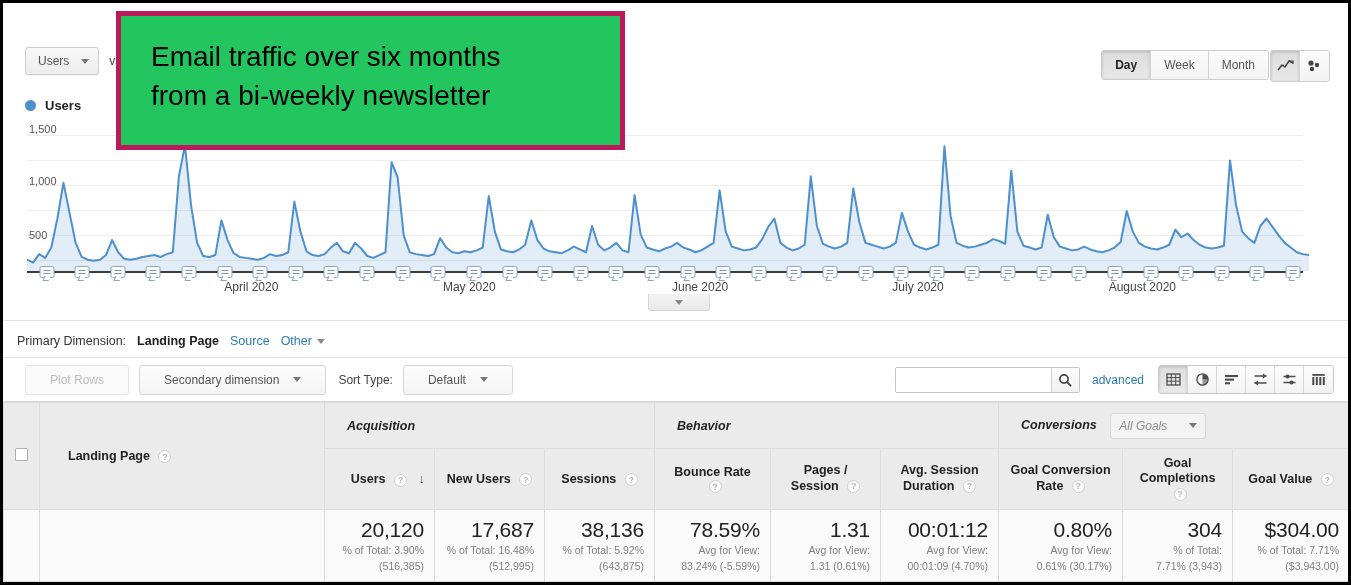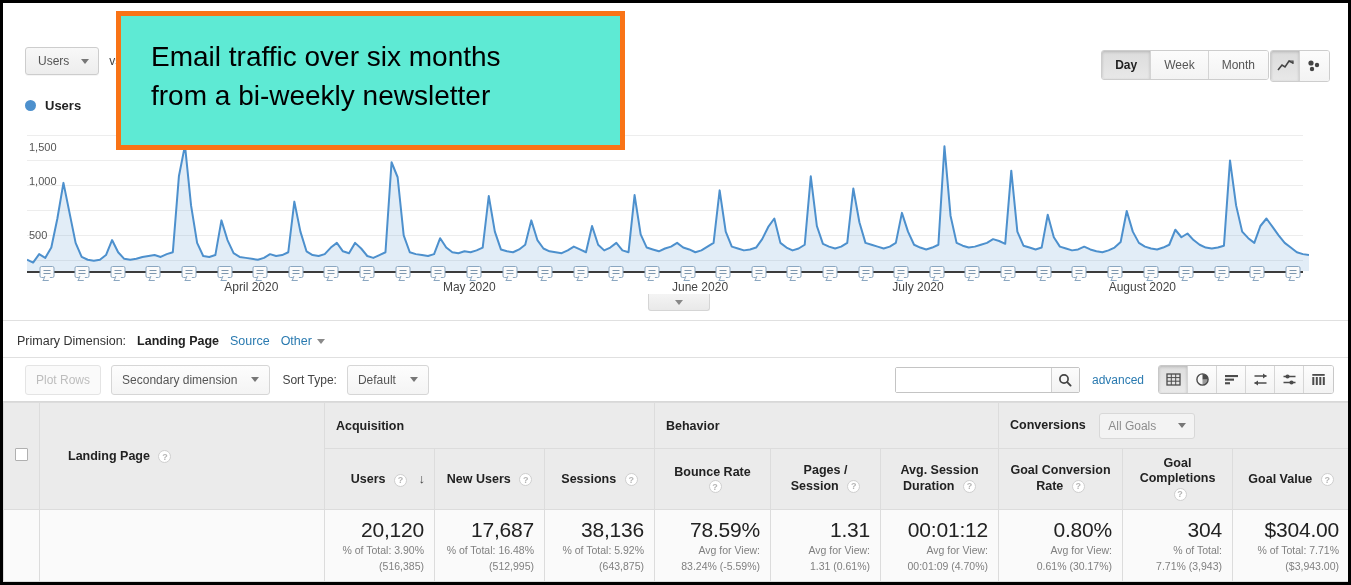--- a/index.html
+++ b/index.html
@@ -152,22 +152,22 @@
     display: flex; align-items: center; justify-content: center;
     cursor: pointer;
   }
   .collapse-tab .caret { border-top-color: #888; }
 
   
   .callout {
     position: absolute;
     left: 113px; top: 8px;
     width: 509px; height: 139px;
-    background: #5eead4;
-    border: 5px solid #f97316;
+    background: #22c55e;
+    border: 5px solid #be185d;
     z-index: 40;
     padding: 22px 0 0 30px;
   }
   .callout-text {
     font-size: 28px; line-height: 1.38;
     color: #000; white-space: pre-line;
   }
 
   
   .primary-dim {
@@ -186,21 +186,21 @@
   .toolbar {
     position: absolute; left: 0; top: 354px; right: 0; height: 44px;
     border-top: 1px solid #e0e0e0;
     display: flex; align-items: center;
     padding: 0 14px 0 22px;
   }
   .tb-btn {
     background: linear-gradient(#fdfdfd, #f4f4f4);
     border: 1px solid #d6d6d6; border-radius: 3px;
     font-size: 12px; color: #555;
-    padding: 7px 10px;
+    padding: 7px 24px;
     display: flex; align-items: center; gap: 14px;
     cursor: pointer;
   }
   .tb-btn.disabled { color: #bdbdbd; background: #fafafa; border-color: #e4e4e4; cursor: default; }
   .tb-text { font-size: 12px; color: #444; }
   .spacer { flex: 1; }
   .search-box {
     display: flex; align-items: center;
     border: 1px solid #c4c4c4; border-radius: 2px;
     height: 26px; background: #fff;
@@ -241,22 +241,23 @@
     position: absolute; left: 0; top: 398px; right: 0; bottom: 0;
     border-top: 1px solid #d8d8d8;
   }
   table.gtab { width: 100%; border-collapse: collapse; table-layout: fixed; }
   .gtab th, .gtab td { border: 1px solid #dcdcdc; }
   .grp-head {
     background: #ebebeb;
     height: 46px;
     text-align: left;
     font-size: 12.5px; font-weight: 700; color: #222;
-    padding-left: 11px;
+    padding-left: 22px;
     vertical-align: middle;
+    font-style: italic;
   }
   .col-head {
     background: #ebebeb;
     height: 61px;
     font-size: 12.5px; font-weight: 700; color: #222;
     vertical-align: middle;
     padding: 0 9px;
     text-align: center;
   }
   .col-head.right { text-align: right; }
@@ -344,21 +345,21 @@
     </div>
 
     <div class="plot-wrap">
       <div class="gridline" style="top:14px"></div>
       <div class="gridline" style="top:39px"></div>
       <div class="gridline" style="top:64px"></div>
       <div class="gridline" style="top:89px"></div>
       <div class="gridline" style="top:114px"></div>
       <div class="gridline" style="top:139px"></div>
 
-      <div class="ylabel" style="top:26px">1,500</div>
+      <div class="ylabel" style="top:8px">1,500</div>
       <div class="ylabel" style="top:60px">1,000</div>
       <div class="ylabel" style="top:114px">500</div>
 
       <svg class="svg-chart" id="series-svg" width="1282" height="152">
           <path d="M0,150 L0.00,138.75 L6.08,141.56 L12.15,133.13 L18.23,136.88 L24.30,126.56 L30.38,97.50 L36.45,61.88 L42.53,91.88 L48.61,121.88 L54.68,135.94 L60.76,138.75 L66.83,139.69 L72.91,138.75 L78.99,134.06 L85.06,119.06 L91.14,131.25 L97.21,137.81 L103.29,138.75 L109.36,137.81 L115.44,135.94 L121.52,135.00 L127.59,134.06 L133.67,135.94 L139.74,133.13 L145.82,131.25 L151.90,55.31 L157.97,24.38 L164.05,84.38 L170.12,121.88 L176.20,135.00 L182.27,135.94 L188.35,134.06 L194.43,99.38 L200.50,119.06 L206.58,132.19 L212.65,135.94 L218.73,136.88 L224.81,137.81 L230.88,138.75 L236.96,136.88 L243.03,133.13 L249.11,135.00 L255.18,134.06 L261.26,131.25 L267.34,80.63 L273.41,110.63 L279.49,130.31 L285.56,134.06 L291.64,135.00 L297.72,133.13 L303.79,126.56 L309.87,121.88 L315.94,130.31 L322.02,132.19 L328.09,121.88 L334.17,127.50 L340.25,135.00 L346.32,136.88 L352.40,134.06 L358.47,131.25 L364.55,41.25 L370.63,56.25 L376.70,114.38 L382.78,131.25 L388.85,133.13 L394.93,134.06 L401.00,135.00 L407.08,133.13 L413.16,117.19 L419.23,126.56 L425.31,131.25 L431.38,132.19 L437.46,130.31 L443.54,131.25 L449.61,129.38 L455.69,126.56 L461.76,75.00 L467.84,110.63 L473.91,128.44 L479.99,130.31 L486.07,131.25 L492.14,128.44 L498.22,123.75 L504.29,99.38 L510.37,119.06 L516.45,127.50 L522.52,130.31 L528.60,131.25 L534.67,132.19 L540.75,129.38 L546.82,125.63 L552.90,128.44 L558.98,131.25 L565.05,105.00 L571.13,123.75 L577.20,129.38 L583.28,126.56 L589.36,121.88 L595.43,129.38 L601.51,131.25 L607.58,74.06 L613.66,113.44 L619.73,126.56 L625.81,128.44 L631.89,130.31 L637.96,127.50 L644.04,125.63 L650.11,121.88 L656.19,126.56 L662.27,128.44 L668.34,131.25 L674.42,129.38 L680.49,125.63 L686.57,121.88 L692.64,69.38 L698.72,110.63 L704.80,125.63 L710.87,127.50 L716.95,129.38 L723.02,128.44 L729.10,126.56 L735.18,118.13 L741.25,105.94 L747.33,97.50 L753.40,121.88 L759.48,126.56 L765.55,129.38 L771.63,127.50 L777.71,123.75 L783.78,55.31 L789.86,105.00 L795.93,122.81 L802.01,125.63 L808.09,127.50 L814.16,125.63 L820.24,121.88 L826.31,67.50 L832.39,101.25 L838.46,121.88 L844.54,123.75 L850.62,125.63 L856.69,127.50 L862.77,125.63 L868.84,121.88 L874.92,91.88 L881.00,110.63 L887.07,123.75 L893.15,126.56 L899.22,128.44 L905.30,126.56 L911.37,123.75 L917.45,25.31 L923.53,94.69 L929.60,121.88 L935.68,124.69 L941.75,126.56 L947.83,125.63 L953.91,123.75 L959.98,121.88 L966.06,118.13 L972.13,120.00 L978.21,122.81 L984.28,49.69 L990.36,110.63 L996.44,124.69 L1002.51,126.56 L1008.59,128.44 L1014.66,126.56 L1020.74,93.75 L1026.82,116.25 L1032.89,125.63 L1038.97,127.50 L1045.04,129.38 L1051.12,128.44 L1057.19,125.63 L1063.27,128.44 L1069.35,130.31 L1075.42,131.25 L1081.50,129.38 L1087.57,126.56 L1093.65,120.94 L1099.73,90.00 L1105.80,110.63 L1111.88,121.88 L1117.95,125.63 L1124.03,127.50 L1130.10,128.44 L1136.18,126.56 L1142.26,123.75 L1148.33,108.75 L1154.41,116.25 L1160.48,112.50 L1166.56,119.06 L1172.64,123.75 L1178.71,126.56 L1184.79,127.50 L1190.86,126.56 L1196.94,124.69 L1203.01,39.38 L1209.09,84.38 L1215.17,110.63 L1221.24,117.19 L1227.32,121.88 L1233.39,105.00 L1239.47,97.50 L1245.55,105.94 L1251.62,114.38 L1257.70,121.88 L1263.77,126.56 L1269.85,131.25 L1275.92,133.13 L1282.00,134.06 L1282,150 Z" fill="#4d90cd" fill-opacity="0.16"></path>
           <path d="M0.00,138.75 L6.08,141.56 L12.15,133.13 L18.23,136.88 L24.30,126.56 L30.38,97.50 L36.45,61.88 L42.53,91.88 L48.61,121.88 L54.68,135.94 L60.76,138.75 L66.83,139.69 L72.91,138.75 L78.99,134.06 L85.06,119.06 L91.14,131.25 L97.21,137.81 L103.29,138.75 L109.36,137.81 L115.44,135.94 L121.52,135.00 L127.59,134.06 L133.67,135.94 L139.74,133.13 L145.82,131.25 L151.90,55.31 L157.97,24.38 L164.05,84.38 L170.12,121.88 L176.20,135.00 L182.27,135.94 L188.35,134.06 L194.43,99.38 L200.50,119.06 L206.58,132.19 L212.65,135.94 L218.73,136.88 L224.81,137.81 L230.88,138.75 L236.96,136.88 L243.03,133.13 L249.11,135.00 L255.18,134.06 L261.26,131.25 L267.34,80.63 L273.41,110.63 L279.49,130.31 L285.56,134.06 L291.64,135.00 L297.72,133.13 L303.79,126.56 L309.87,121.88 L315.94,130.31 L322.02,132.19 L328.09,121.88 L334.17,127.50 L340.25,135.00 L346.32,136.88 L352.40,134.06 L358.47,131.25 L364.55,41.25 L370.63,56.25 L376.70,114.38 L382.78,131.25 L388.85,133.13 L394.93,134.06 L401.00,135.00 L407.08,133.13 L413.16,117.19 L419.23,126.56 L425.31,131.25 L431.38,132.19 L437.46,130.31 L443.54,131.25 L449.61,129.38 L455.69,126.56 L461.76,75.00 L467.84,110.63 L473.91,128.44 L479.99,130.31 L486.07,131.25 L492.14,128.44 L498.22,123.75 L504.29,99.38 L510.37,119.06 L516.45,127.50 L522.52,130.31 L528.60,131.25 L534.67,132.19 L540.75,129.38 L546.82,125.63 L552.90,128.44 L558.98,131.25 L565.05,105.00 L571.13,123.75 L577.20,129.38 L583.28,126.56 L589.36,121.88 L595.43,129.38 L601.51,131.25 L607.58,74.06 L613.66,113.44 L619.73,126.56 L625.81,128.44 L631.89,130.31 L637.96,127.50 L644.04,125.63 L650.11,121.88 L656.19,126.56 L662.27,128.44 L668.34,131.25 L674.42,129.38 L680.49,125.63 L686.57,121.88 L692.64,69.38 L698.72,110.63 L704.80,125.63 L710.87,127.50 L716.95,129.38 L723.02,128.44 L729.10,126.56 L735.18,118.13 L741.25,105.94 L747.33,97.50 L753.40,121.88 L759.48,126.56 L765.55,129.38 L771.63,127.50 L777.71,123.75 L783.78,55.31 L789.86,105.00 L795.93,122.81 L802.01,125.63 L808.09,127.50 L814.16,125.63 L820.24,121.88 L826.31,67.50 L832.39,101.25 L838.46,121.88 L844.54,123.75 L850.62,125.63 L856.69,127.50 L862.77,125.63 L868.84,121.88 L874.92,91.88 L881.00,110.63 L887.07,123.75 L893.15,126.56 L899.22,128.44 L905.30,126.56 L911.37,123.75 L917.45,25.31 L923.53,94.69 L929.60,121.88 L935.68,124.69 L941.75,126.56 L947.83,125.63 L953.91,123.75 L959.98,121.88 L966.06,118.13 L972.13,120.00 L978.21,122.81 L984.28,49.69 L990.36,110.63 L996.44,124.69 L1002.51,126.56 L1008.59,128.44 L1014.66,126.56 L1020.74,93.75 L1026.82,116.25 L1032.89,125.63 L1038.97,127.50 L1045.04,129.38 L1051.12,128.44 L1057.19,125.63 L1063.27,128.44 L1069.35,130.31 L1075.42,131.25 L1081.50,129.38 L1087.57,126.56 L1093.65,120.94 L1099.73,90.00 L1105.80,110.63 L1111.88,121.88 L1117.95,125.63 L1124.03,127.50 L1130.10,128.44 L1136.18,126.56 L1142.26,123.75 L1148.33,108.75 L1154.41,116.25 L1160.48,112.50 L1166.56,119.06 L1172.64,123.75 L1178.71,126.56 L1184.79,127.50 L1190.86,126.56 L1196.94,124.69 L1203.01,39.38 L1209.09,84.38 L1215.17,110.63 L1221.24,117.19 L1227.32,121.88 L1233.39,105.00 L1239.47,97.50 L1245.55,105.94 L1251.62,114.38 L1257.70,121.88 L1263.77,126.56 L1269.85,131.25 L1275.92,133.13 L1282.00,134.06 " fill="none" stroke="#4d90cd" stroke-width="2" stroke-linejoin="round"></path>
         </svg>
 
       <div class="axis-line" style="top:150px"></div>
       <div id="markers">

